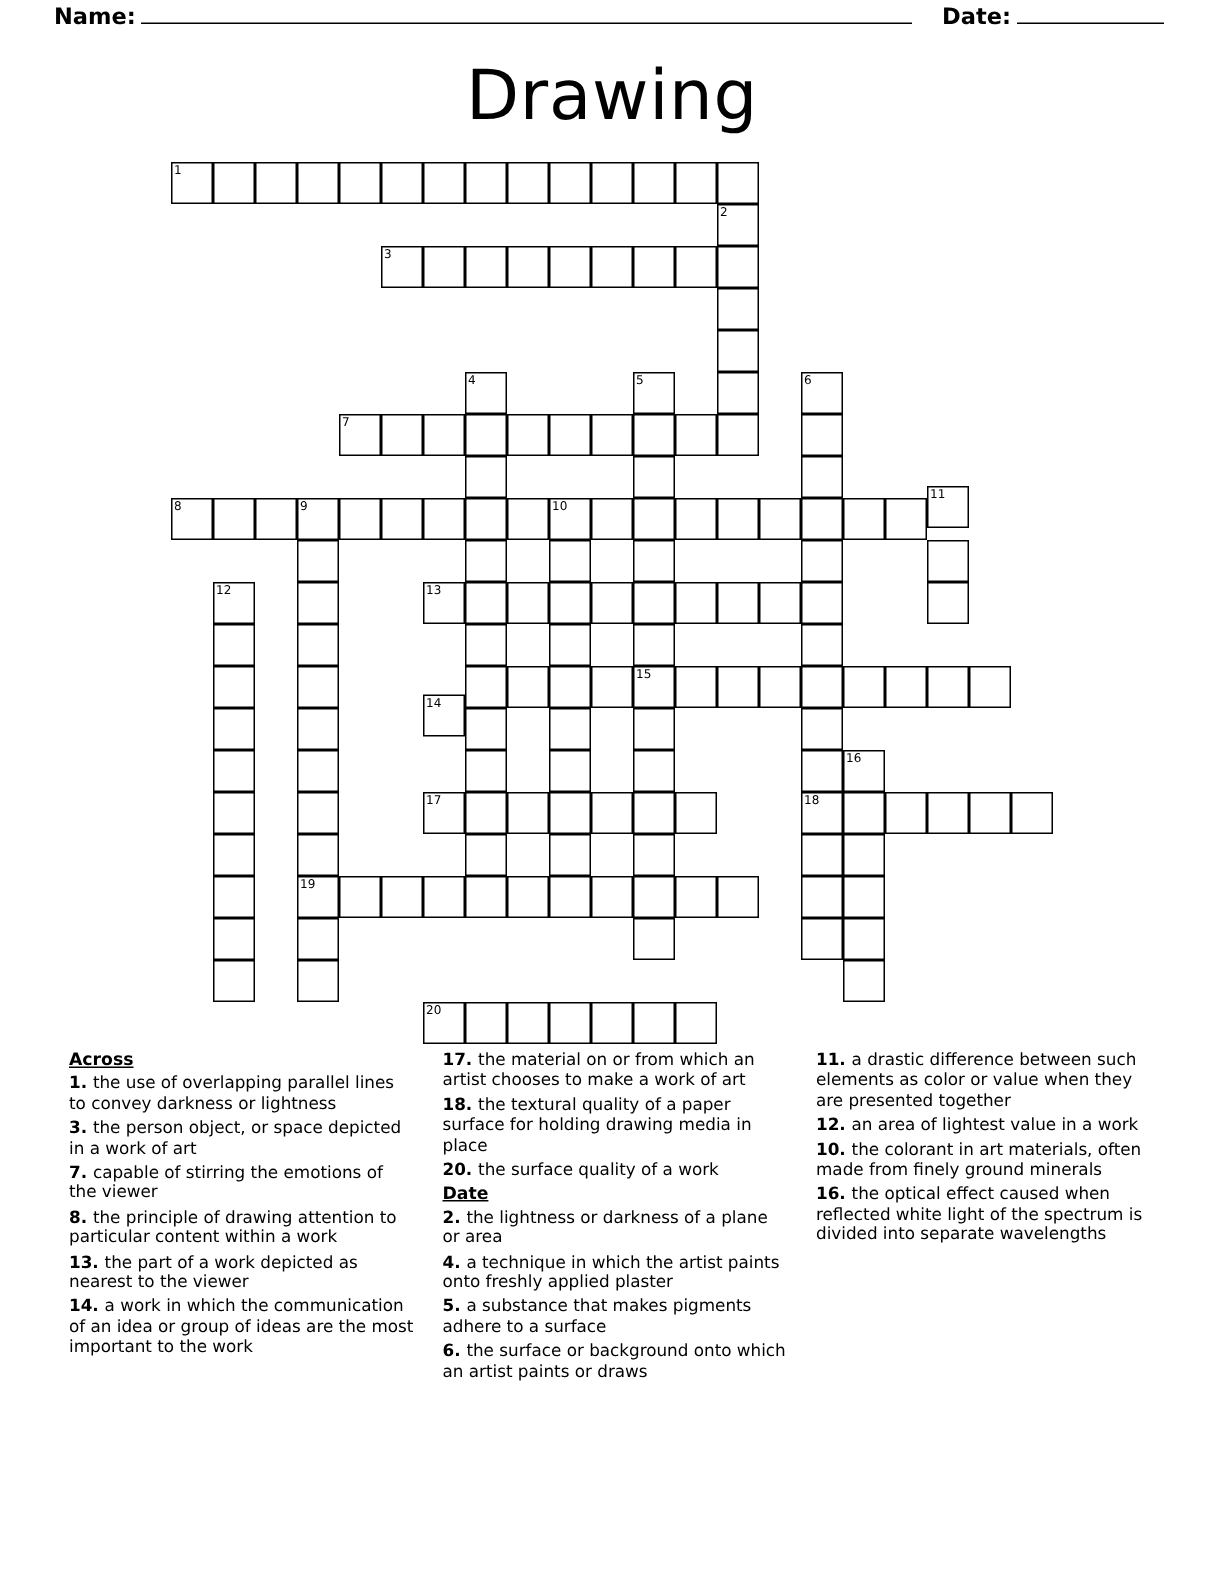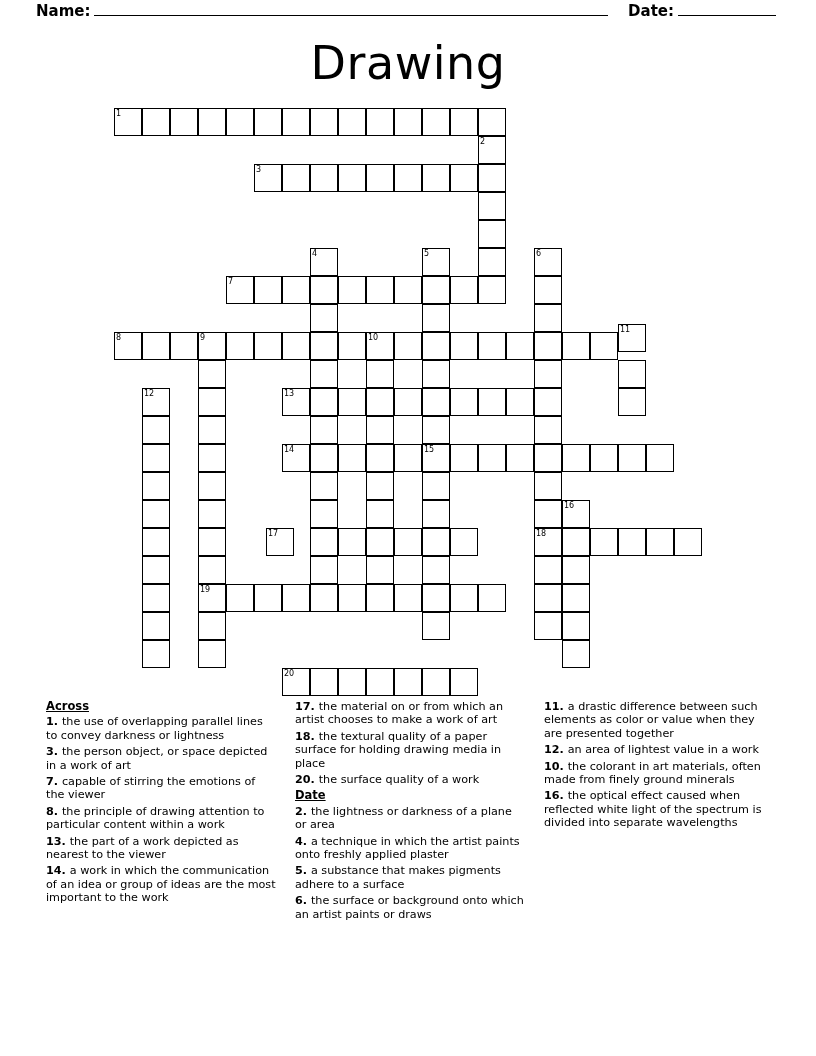--- a/index.html
+++ b/index.html
@@ -274,41 +274,41 @@
       <div class="cell" style="left: 28px; top: 504px;"></div>
       <div class="cell" style="left: 28px; top: 532px;"></div>
       <div class="cell" style="left: 168px; top: 280px;">
         <span class="num">13</span>
       </div>
       <div class="cell" style="left: 224px; top: 280px;"></div>
       <div class="cell" style="left: 280px; top: 280px;"></div>
       <div class="cell" style="left: 336px; top: 280px;"></div>
       <div class="cell" style="left: 364px; top: 280px;"></div>
       <div class="cell" style="left: 392px; top: 280px;"></div>
-      <div class="cell" style="left: 168px; top: 336px;">
+      <div class="cell" style="left: 168px; top: 355px;">
         <span class="num">14</span>
       </div>
       <div class="cell" style="left: 224px; top: 336px;"></div>
       <div class="cell" style="left: 280px; top: 336px;"></div>
       <div class="cell" style="left: 336px; top: 336px;"></div>
       <div class="cell" style="left: 364px; top: 336px;"></div>
       <div class="cell" style="left: 392px; top: 336px;"></div>
       <div class="cell" style="left: 448px; top: 336px;"></div>
       <div class="cell" style="left: 476px; top: 336px;"></div>
       <div class="cell" style="left: 504px; top: 336px;"></div>
       <div class="cell" style="left: 532px; top: 336px;"></div>
       <div class="cell" style="left: 448px; top: 392px;">
         <span class="num">16</span>
       </div>
       <div class="cell" style="left: 448px; top: 420px;"></div>
       <div class="cell" style="left: 448px; top: 448px;"></div>
       <div class="cell" style="left: 448px; top: 476px;"></div>
       <div class="cell" style="left: 448px; top: 504px;"></div>
       <div class="cell" style="left: 448px; top: 532px;"></div>
-      <div class="cell" style="left: 152px; top: 420px;">
+      <div class="cell" style="left: 168px; top: 420px;">
         <span class="num">17</span>
       </div>
       <div class="cell" style="left: 224px; top: 420px;"></div>
       <div class="cell" style="left: 280px; top: 420px;"></div>
       <div class="cell" style="left: 336px; top: 420px;"></div>
       <div class="cell" style="left: 476px; top: 420px;"></div>
       <div class="cell" style="left: 504px; top: 420px;"></div>
       <div class="cell" style="left: 532px; top: 420px;"></div>
       <div class="cell" style="left: 560px; top: 420px;"></div>
       <div class="cell" style="left: 112px; top: 476px;"></div>

